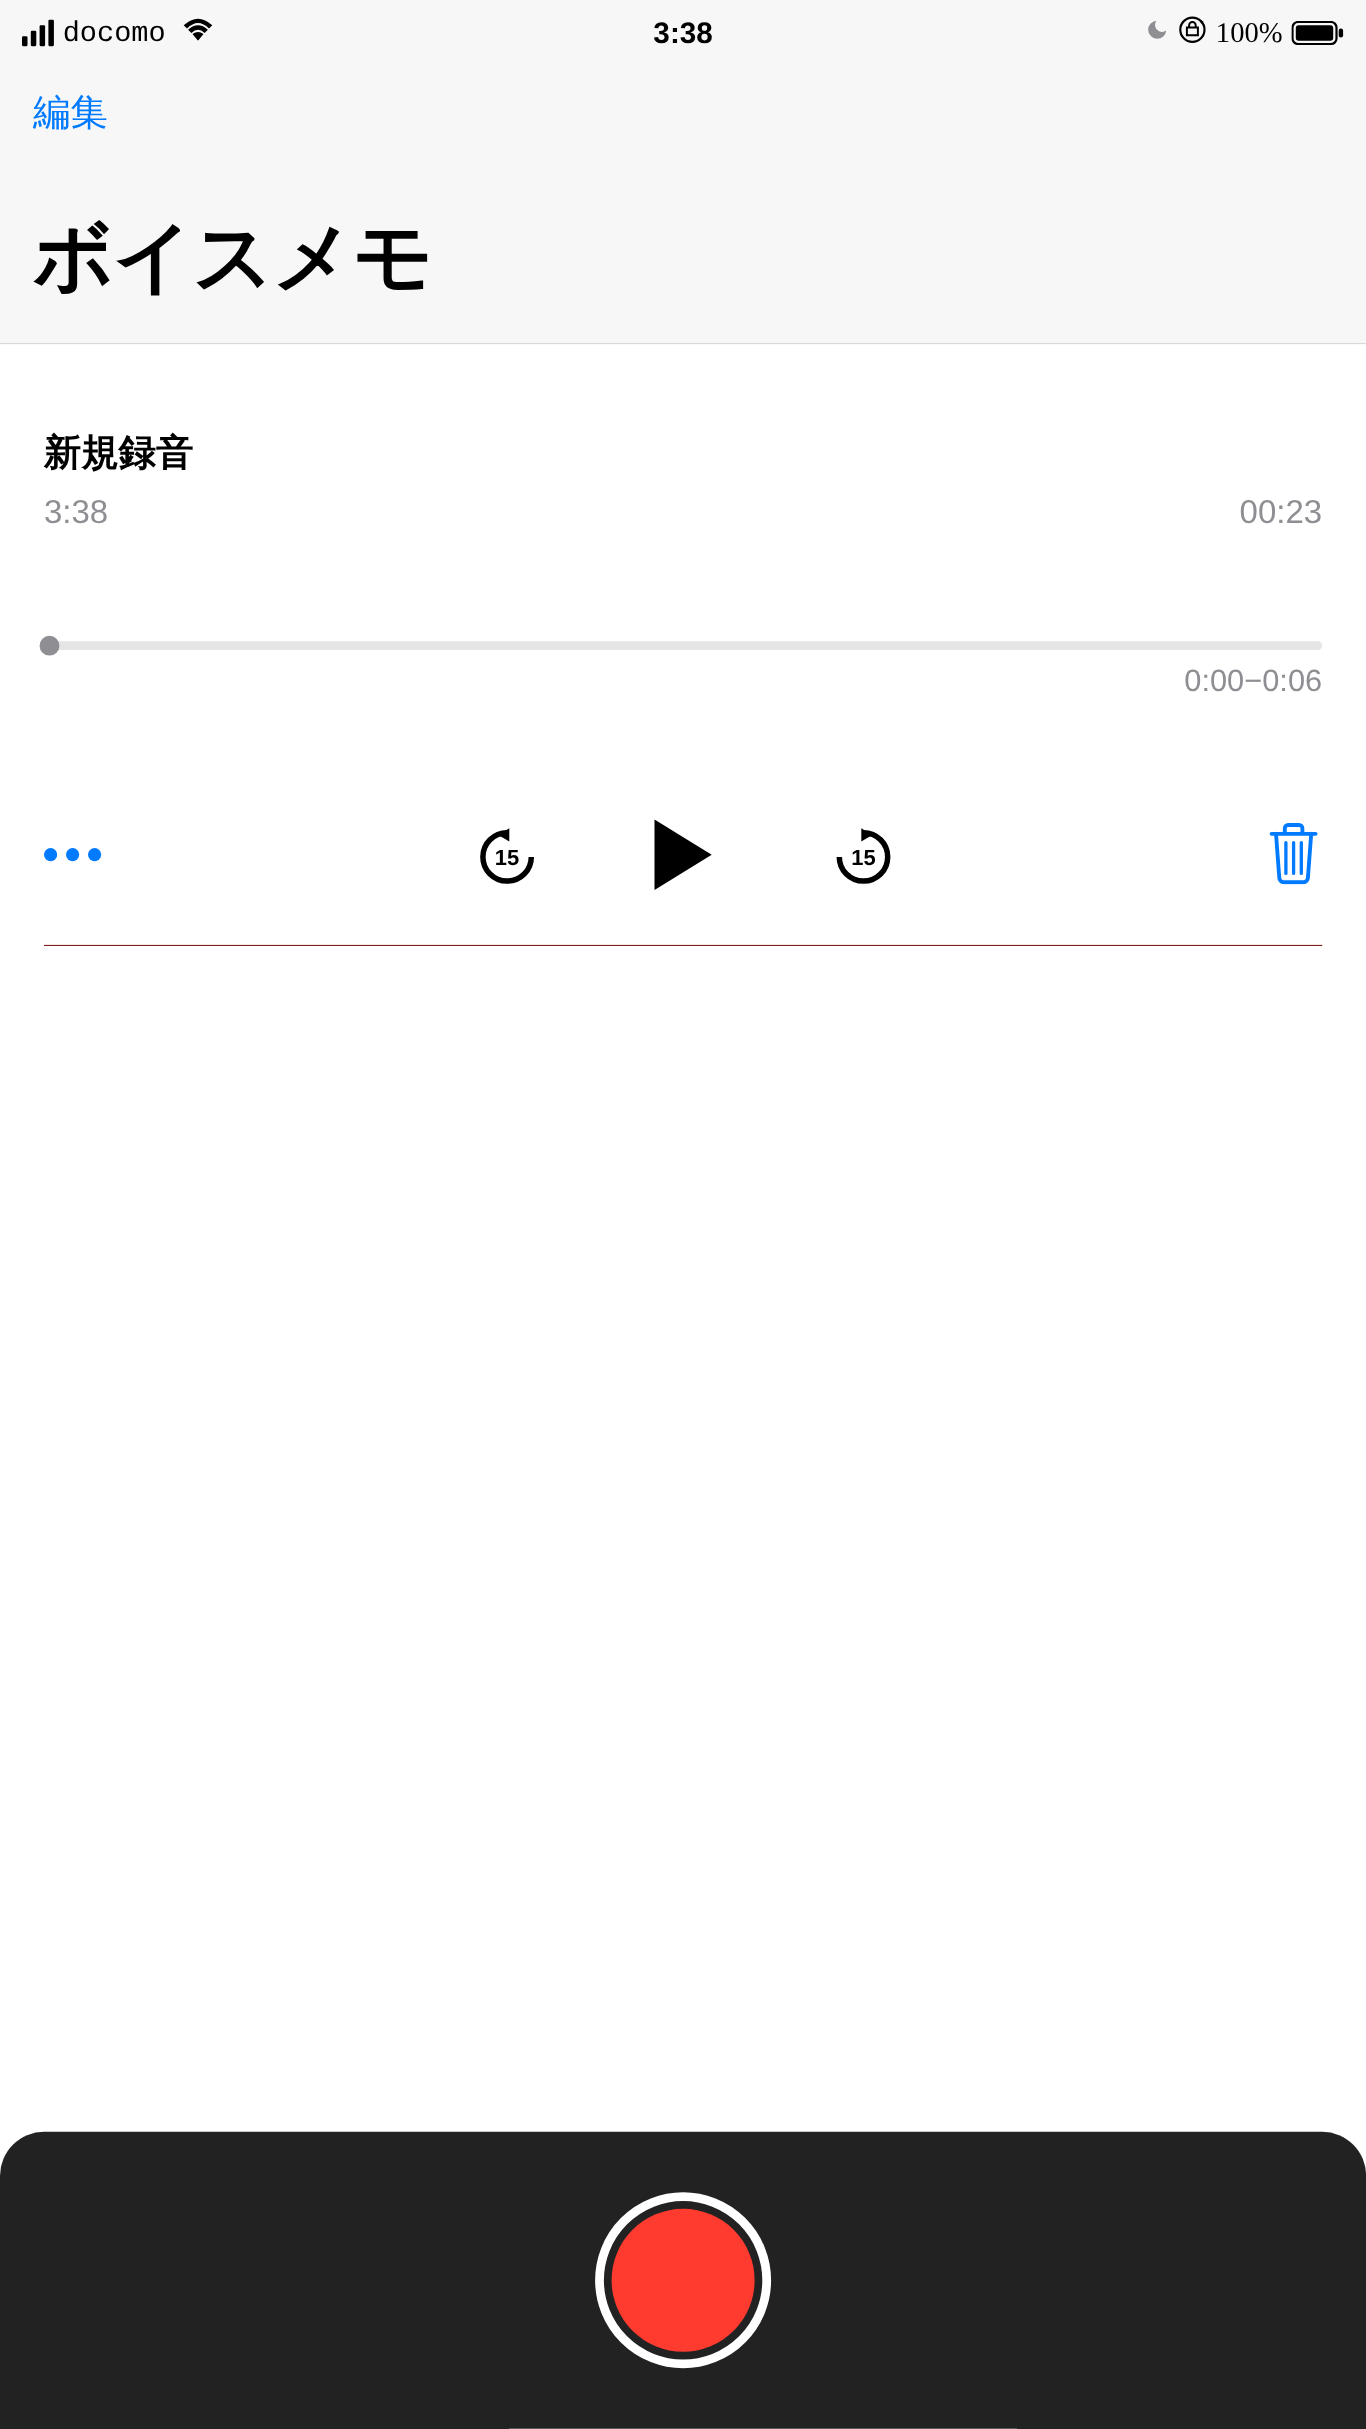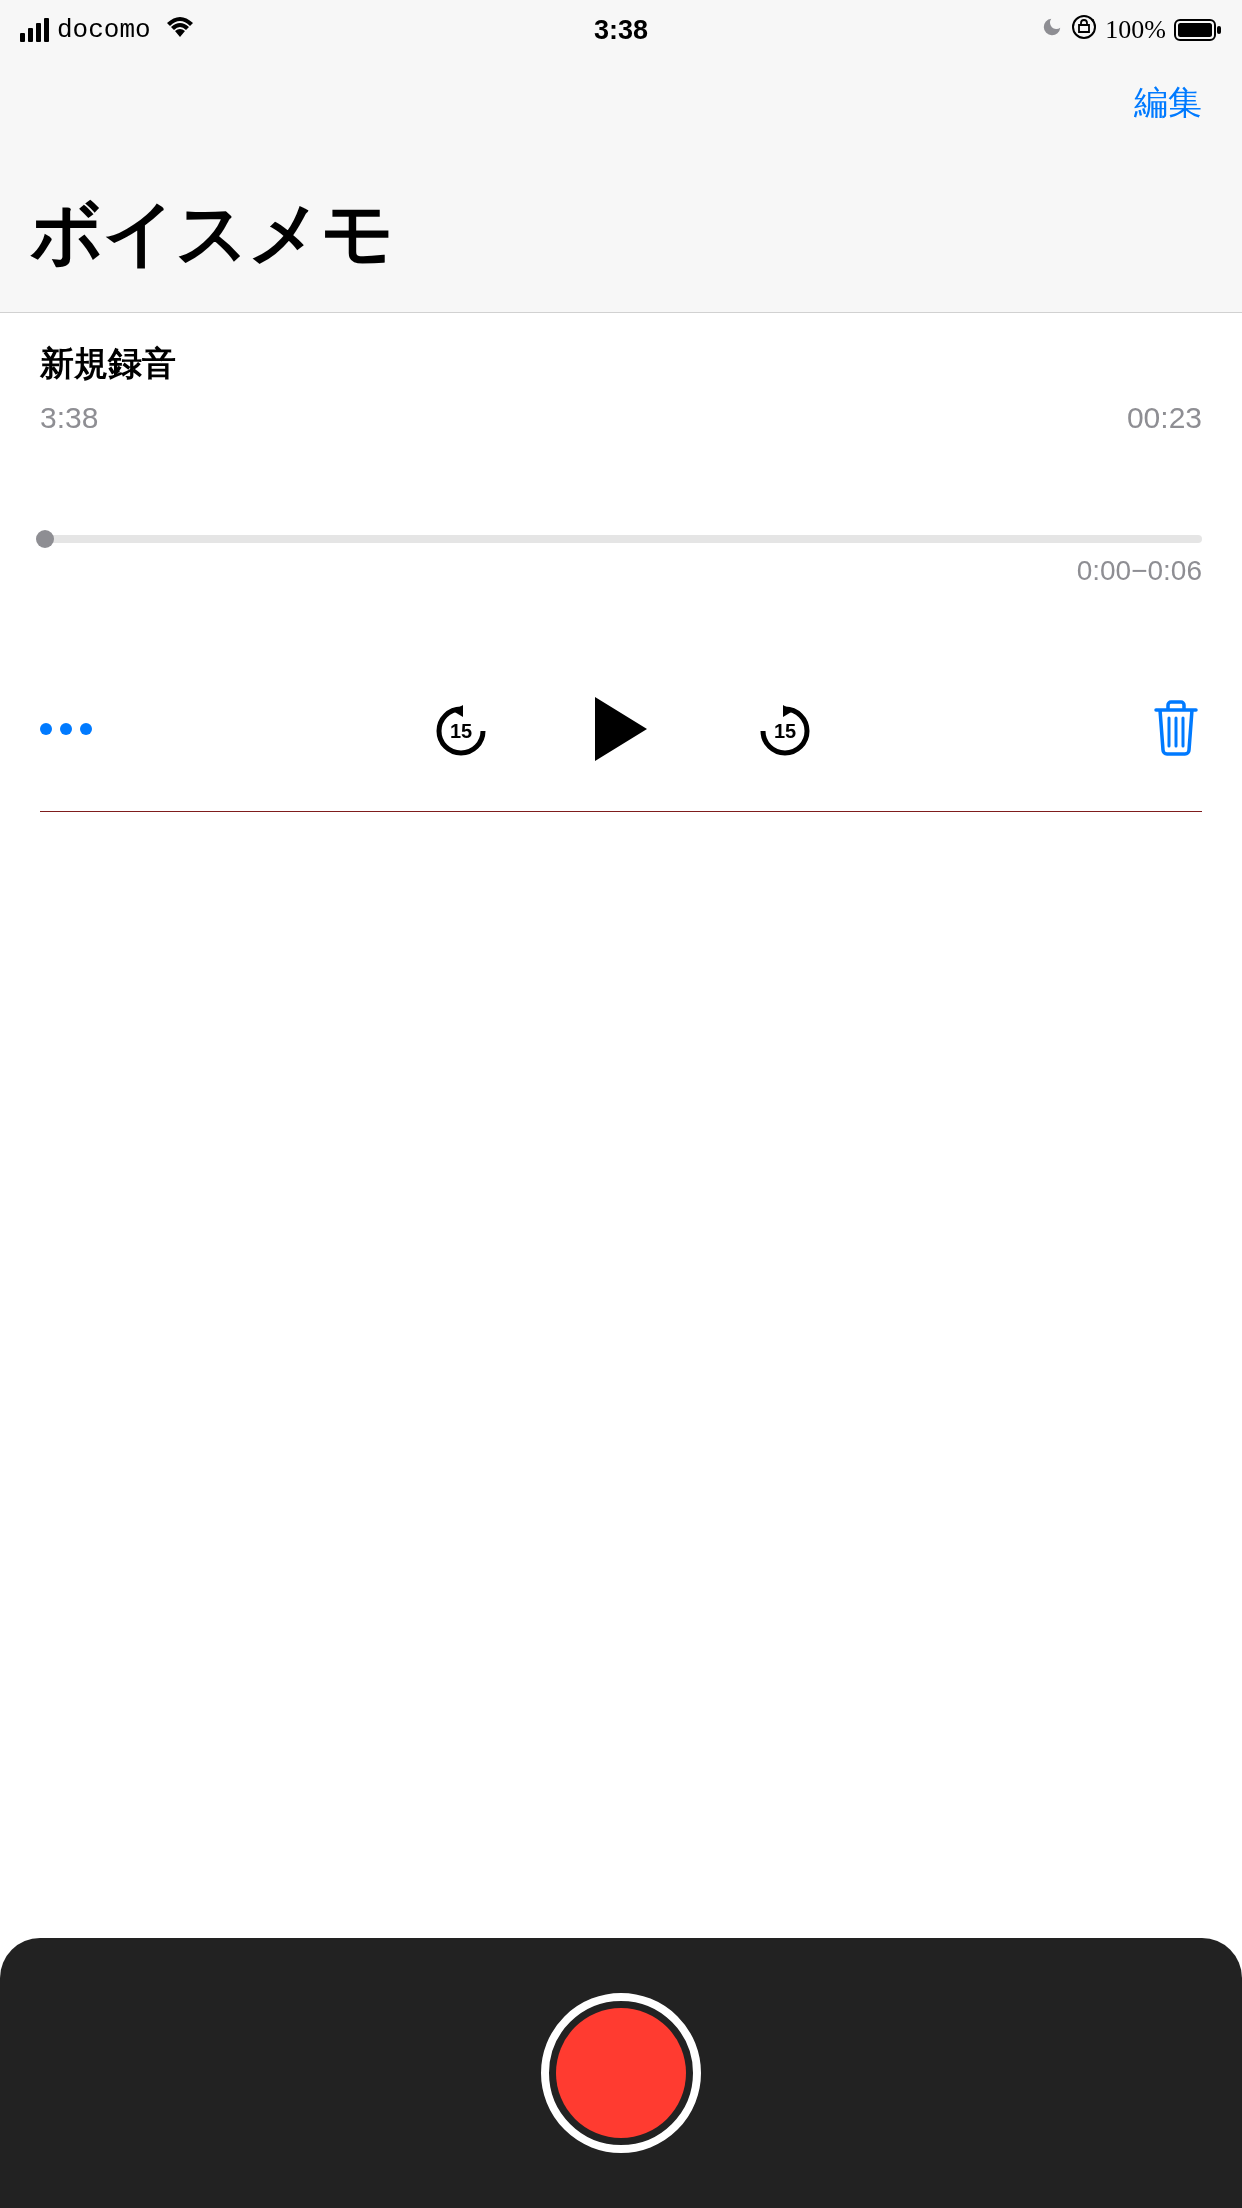--- a/index.html
+++ b/index.html
@@ -8,25 +8,25 @@
     .status-left { display: flex; align-items: center; gap: 8px; font-family: Liberation Mono, monospace; }
     .status-right { display: flex; align-items: center; gap: 8px; font-family: Liberation Serif, serif; }
     .signal-bars { display: flex; align-items: flex-end; gap: 3px; }
     .bar { width: 5px; background: #000; border-radius: 1px; }
     .b1 { height: 9px; } .b2 { height: 14px; } .b3 { height: 19px; } .b4 { height: 24px; }
     .wifi-icon { margin-left: 6px; }
     .time-center { position: absolute; left: 50%; transform: translateX(-50%); font-weight: 600; font-size: 27px; }
     .battery-icon { display: flex; align-items: center; }
     .moon { color: #8e8e93; font-size: 24px; }
     .header-area { background: #f7f7f7; padding: 20px 30px 30px 30px; border-bottom: 1px solid #d1d1d1; }
-    .edit-row { display: flex; justify-content: flex-end; padding-right: 10px; }
+    .edit-row { display: flex; justify-content: flex-start; padding-right: 10px; }
     .edit-btn { color: #007aff; font-size: 34px; font-weight: 400; }
     .page-title { font-size: 72px; font-weight: 700; margin-top: 60px; letter-spacing: -1px; }
     .recording-item { padding: 28px 40px 0 40px; background: #fff; }
-    .rec-title { font-size: 34px; font-weight: 600; }
+    .rec-title { font-size: 34px; font-weight: 600; margin-top: 48px; }
     .rec-meta { display: flex; justify-content: space-between; margin-top: 14px; font-size: 30px; color: #8e8e93; }
     .progress-area { margin-top: 100px; }
     .progress-track { height: 8px; background: #e5e5e5; border-radius: 4px; position: relative; }
     .progress-thumb { width: 18px; height: 18px; background: #8e8e93; border-radius: 50%; position: absolute; left: -4px; top: 50%; transform: translateY(-50%); }
     .progress-labels { display: flex; justify-content: flex-end; margin-top: 12px; font-size: 28px; color: #8e8e93; font-variant-numeric: tabular-nums; }
     .controls { display: flex; align-items: center; justify-content: space-between; margin-top: 110px; padding-bottom: 50px; border-bottom: 1px solid #7f1d1d; }
     .center-controls { display: flex; align-items: center; gap: 110px; }
     .more-dots { display: flex; gap: 8px; }
     .dot { width: 12px; height: 12px; background: #007aff; border-radius: 50%; }
     .skip-icon { position: relative; width: 52px; height: 52px; }

